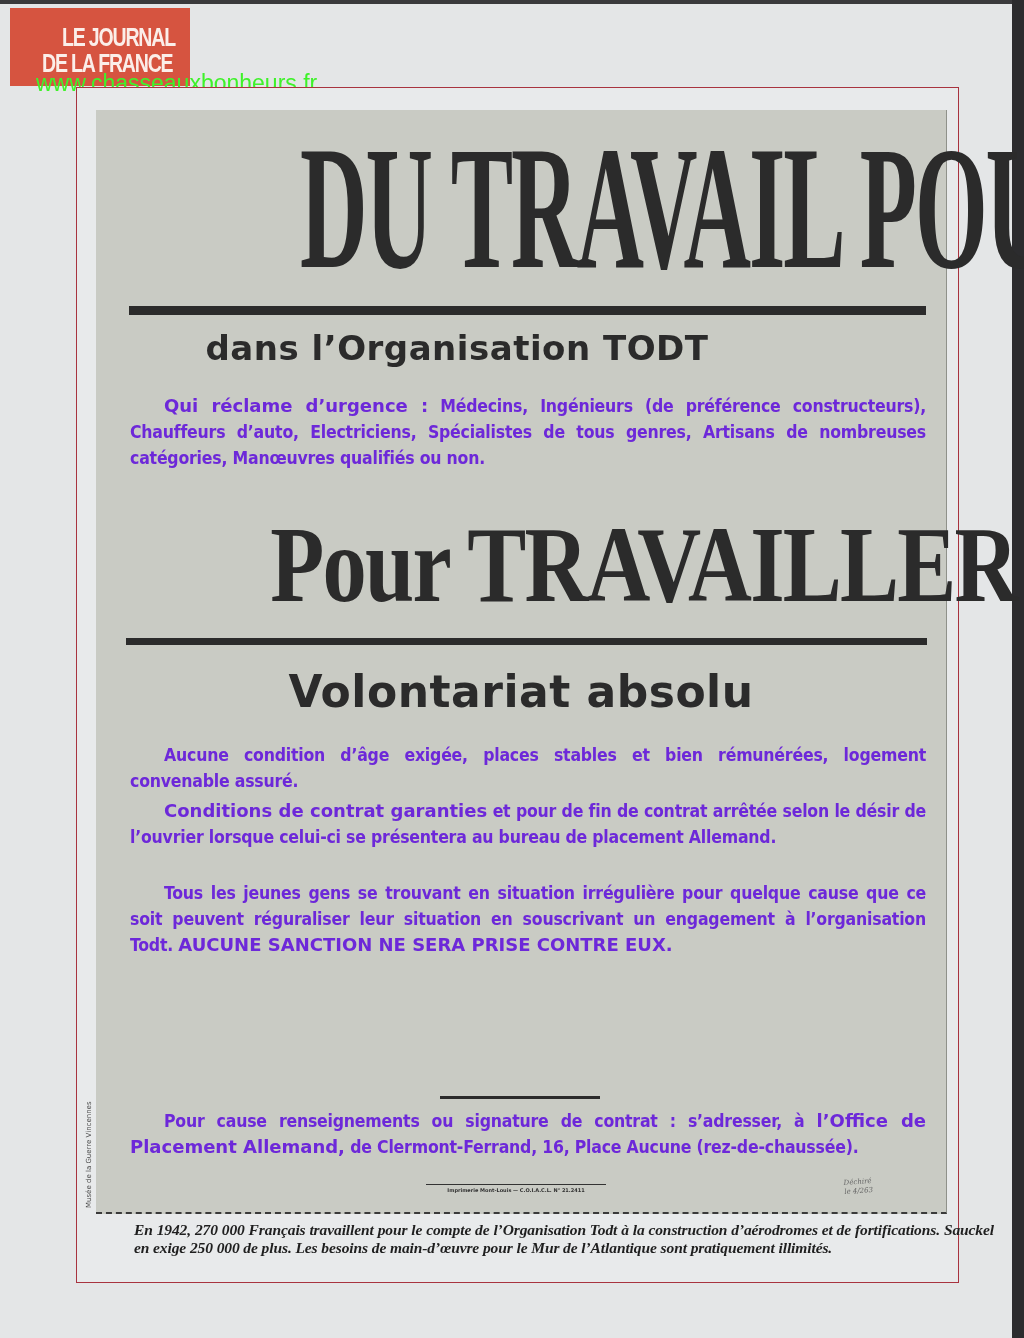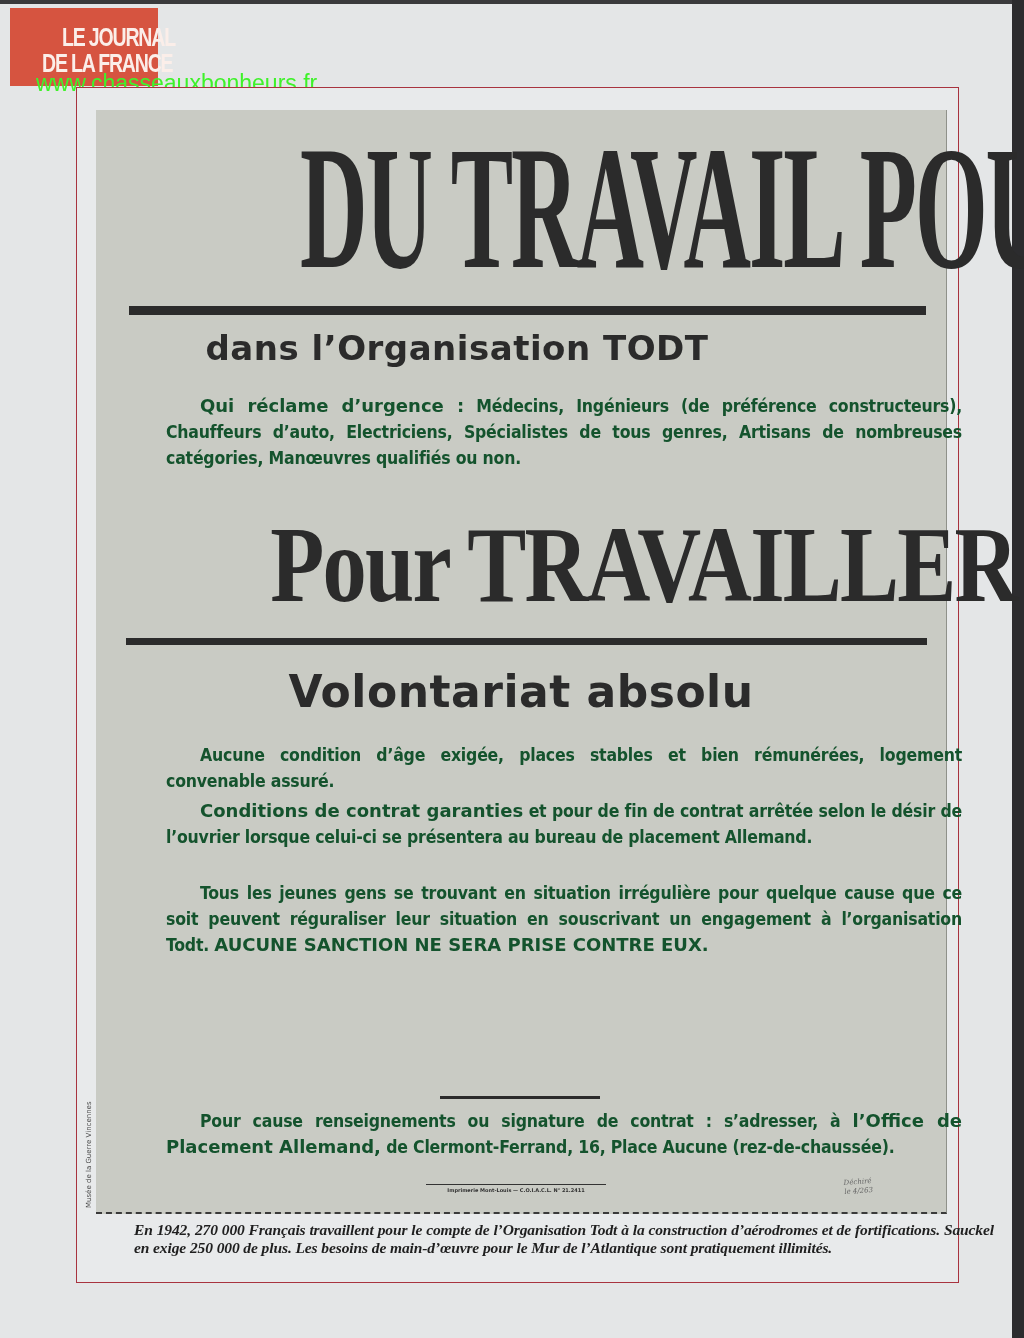--- a/index.html
+++ b/index.html
@@ -10,21 +10,21 @@
   }
   .page-edge {
     position: absolute; right: 0; top: 0; width: 12px; height: 1338px;
     background: #2c2c2e;
   }
   .top-edge {
     position: absolute; left: 0; top: 0; width: 1024px; height: 4px;
     background: #3a3a3c;
   }
   .logo {
-    position: absolute; left: 10px; top: 8px; width: 148px; height: 78px;
+    position: absolute; left: 10px; top: 8px; width: 180px; height: 78px;
     background: #d65440;
   }
   .logo .l1, .logo .l2 {
     position: absolute; left: 26px; color: #fbeee9;
     font-family: "Liberation Sans", sans-serif; font-weight: bold;
     font-size: 25px; letter-spacing: -1.5px; line-height: 1;
     transform: scaleX(0.78); transform-origin: left top;
     white-space: nowrap;
   }
   .logo .l1 { top: 17px; left: 52px; }
@@ -62,22 +62,22 @@
     background: #2b2b2b;
   }
   .sub {
     position: absolute; left: 0; top: 218px; width: 722px; text-align: center;
     font-family: "DejaVu Sans", sans-serif; font-weight: bold;
     font-size: 34px; letter-spacing: 0.5px; color: #2b2b2b;
   }
   .para {
     position: absolute; left: 34px; width: 796px;
     font-family: "DejaVu Sans Condensed", "DejaVu Sans", sans-serif; font-weight: bold;
-    font-size: 17.5px; line-height: 26px; color: #14532d;
-    text-align: justify; letter-spacing: -0.2px; margin-left: 36px;
+    font-size: 17.5px; line-height: 26px; color: #6d28d9;
+    text-align: justify; letter-spacing: -0.2px;
   }
   .para .indent { display: inline-block; width: 34px; }
   .para b.heavy { font-family: "DejaVu Sans", sans-serif; font-weight: bold; font-size: 18px; letter-spacing: 0px; }
   .p1 { top: 283px; }
   .h2 {
     top: 400px; font-size: 150px; line-height: 150px;
     letter-spacing: -3px;
     transform: scale(0.59, 0.72); transform-origin: center top;
   }
   .rule2 {

